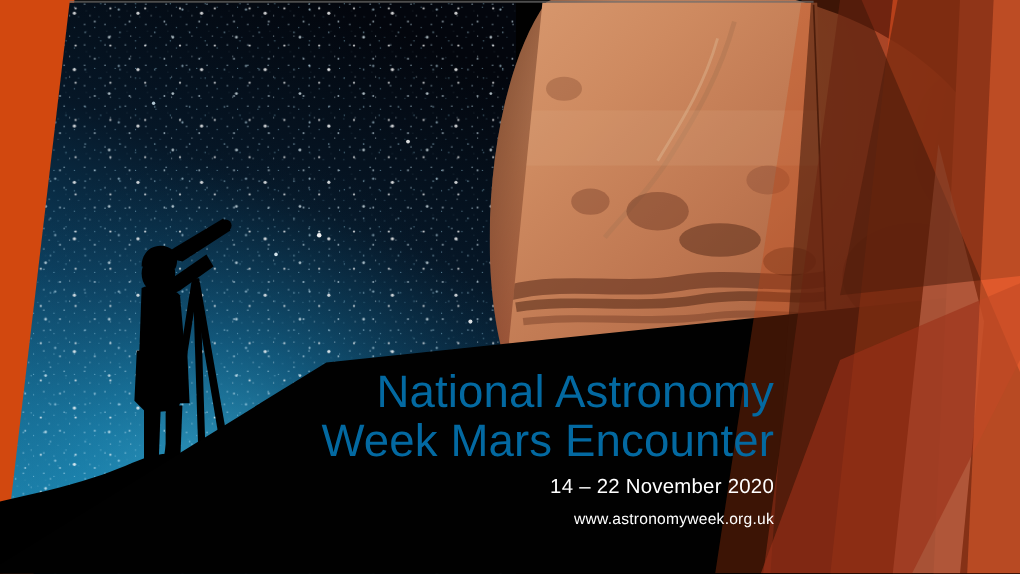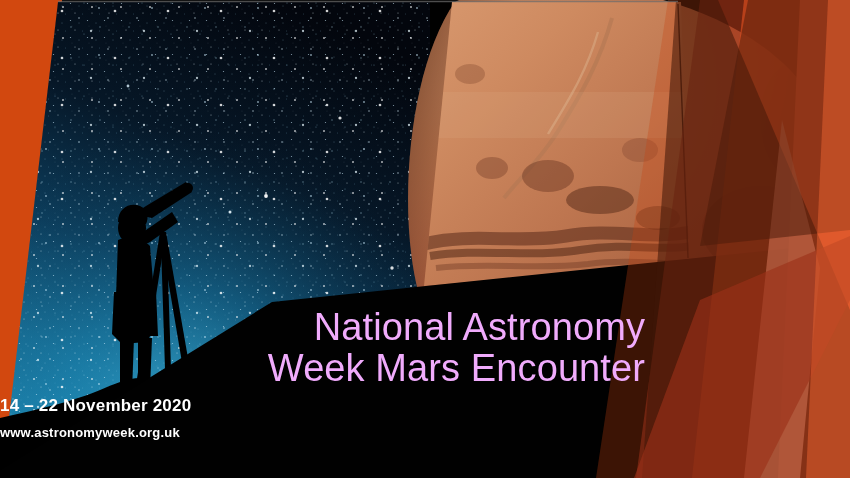--- a/index.html
+++ b/index.html
@@ -38,37 +38,37 @@
     width: 660px;
     height: 160px;
     pointer-events: none;
   }
 
   .headline {
     position: absolute;
     left: 0;
     width: 645px;
     text-align: right;
-    color: #f0abfc;
+    color: #0369a1;
     font-size: 38px;
     line-height: 41px;
     font-weight: 400;
     letter-spacing: 0.1px;
     white-space: nowrap;
   }
   .headline.line1 { top: 9px; }
   .headline.line2 { top: 50px; }
 
   .subline {
     position: absolute;
     left: 0;
     width: 645px;
-    text-align: left;
+    text-align: right;
     color: #FFFFFF;
-    font-weight: 700;
+    font-weight: 400;
     white-space: nowrap;
   }
   .subline.dateline {
     top: 97px;
     font-size: 17px;
     line-height: 21px;
     letter-spacing: 0.2px;
   }
   .subline.urlline {
     top: 124px;

